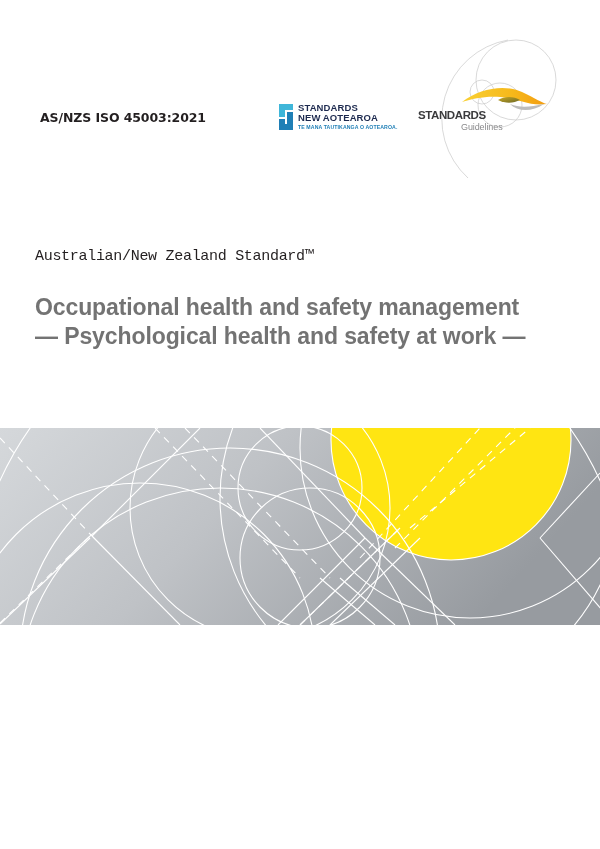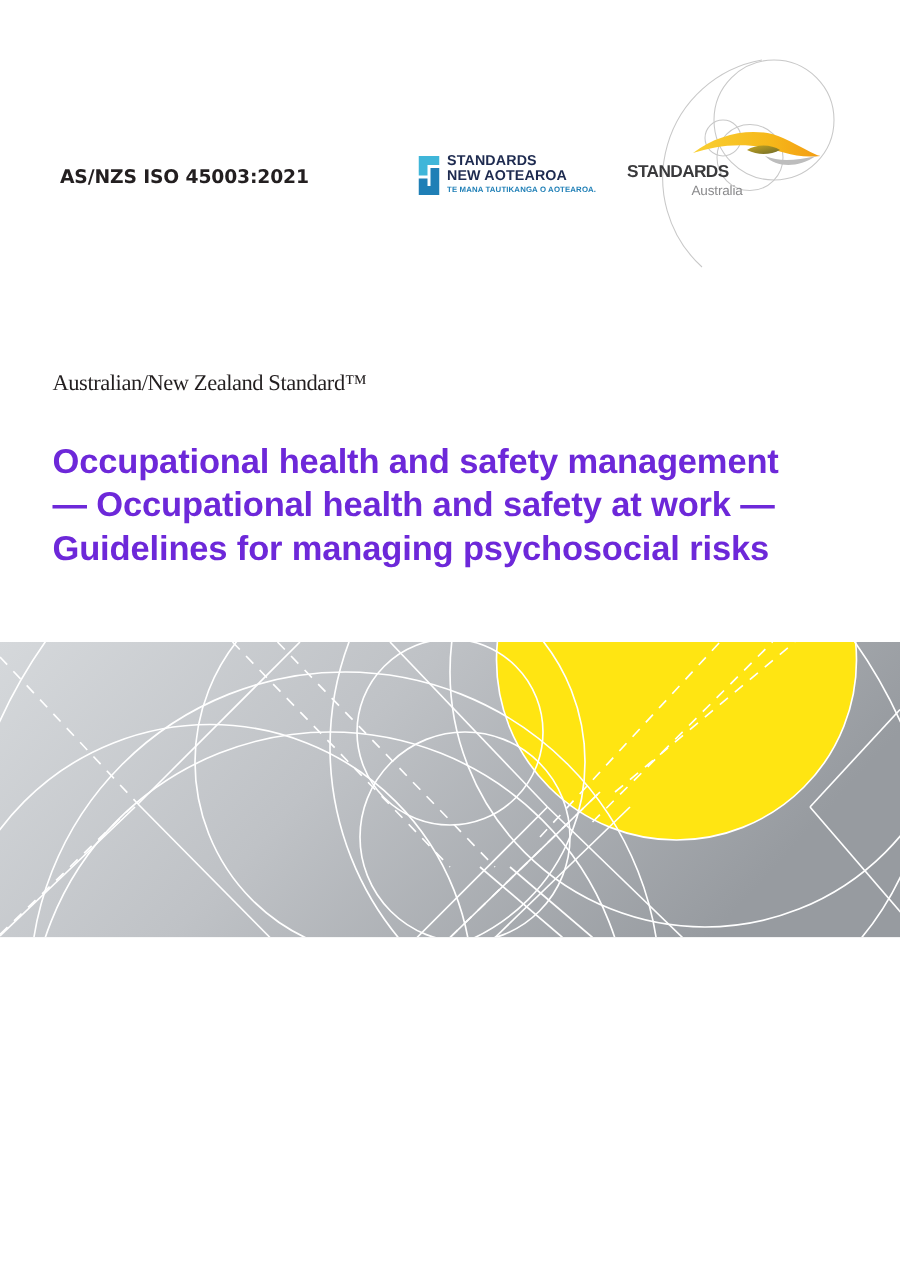--- a/index.html
+++ b/index.html
@@ -14,23 +14,23 @@
     .snz-logo { position: absolute; left: 279px; top: 103px; width: 120px; height: 30px; }
     .snz-mark { position: absolute; left: 0; top: 1px; width: 14px; height: 26px; }
     .snz-text { position: absolute; left: 19px; top: 0; }
     .snz-line1, .snz-line2 { font-family: "Liberation Sans", sans-serif; font-weight: bold; font-size: 9.5px; color: #1d2a4f; line-height: 10px; letter-spacing: 0.1px; }
     .snz-tag { font-family: "Liberation Sans", sans-serif; font-weight: bold; font-size: 5.2px; color: #1f7fb6; line-height: 8px; letter-spacing: 0.1px; }
 
     .sa-logo { position: absolute; left: 410px; top: 0; width: 190px; height: 210px; }
     .sa-word { position: absolute; left: 418px; top: 109px; font-family: "Liberation Sans", sans-serif; font-weight: bold; font-size: 11.5px; color: #3a3a3c; letter-spacing: -0.4px; }
     .sa-sub { position: absolute; left: 461px; top: 122px; font-family: "Liberation Sans", sans-serif; font-size: 9px; color: #8a8a8c; letter-spacing: -0.1px; }
 
-    .subtitle { position: absolute; left: 35px; top: 248px; font-family: Liberation Serif, serif; font-size: 15px; color: #231f20; letter-spacing: -0.3px; }
+    .subtitle { position: absolute; left: 35px; top: 248px; font-family: Liberation Mono, monospace; font-size: 15px; color: #231f20; letter-spacing: -0.3px; }
     .title { position: absolute; left: 35px; top: 293px; width: 560px; }
-    .title-line { font-family: "Liberation Sans", sans-serif; font-weight: bold; font-size: 23px; line-height: 29px; color: #6d28d9; letter-spacing: -0.1px; white-space: nowrap; }
+    .title-line { font-family: "Liberation Sans", sans-serif; font-weight: bold; font-size: 23px; line-height: 29px; color: #737373; letter-spacing: -0.1px; white-space: nowrap; }
 
     .banner { position: absolute; left: 0; top: 428px; width: 600px; height: 197px; overflow: hidden; }
     .banner svg { display: block; }
   </style>
 </head>
 <body>
 
 <div>
 
   <div class="codes">
@@ -64,28 +64,27 @@
     </defs>
     <circle cx="106" cy="80" r="40" fill="none" stroke="#c8c8c8" stroke-width="0.7"></circle>
     <circle cx="90" cy="105" r="22" fill="none" stroke="#c8c8c8" stroke-width="0.7"></circle>
     <circle cx="72" cy="92" r="12" fill="none" stroke="#c8c8c8" stroke-width="0.7"></circle>
     <path d="M98 40 A80 80 0 0 0 58 178" fill="none" stroke="#c8c8c8" stroke-width="0.7"></path>
     <path d="M52 102 C70 88 95 84 112 92 C125 98 132 103 137 104 C120 106 110 100 98 98 C80 95 65 98 52 102 Z" fill="url(#saYellow)"></path>
     <path d="M88 100 C94 96 104 96 110 100 C104 103 96 104 88 100 Z" fill="url(#saOlive)"></path>
     <path d="M100 104 C110 108 120 107 134 104 C122 112 108 112 100 104 Z" fill="#bdbdbd"></path>
   </svg>
   <div class="sa-word">STANDARDS</div>
-  <div class="sa-sub">Australia</div>
+  <div class="sa-sub">Guidelines</div>
 
   <div class="subtitle">Australian/New Zealand Standard™</div>
 
   <div class="title">
     <div class="title-line">Occupational health and safety management</div>
-    <div class="title-line">— Occupational health and safety at work —</div>
-    <div class="title-line">Guidelines for managing psychosocial risks</div>
+    <div class="title-line">— Psychological health and safety at work —</div>
   </div>
 
   <div class="banner">
     <svg width="600" height="197" viewBox="0 0 600 197">
       <defs>
         <linearGradient id="bg" x1="0" y1="0" x2="1" y2="0.3">
           <stop offset="0" stop-color="#d5d8db"></stop>
           <stop offset="0.45" stop-color="#bfc2c6"></stop>
           <stop offset="1" stop-color="#979ba0"></stop>
         </linearGradient>

